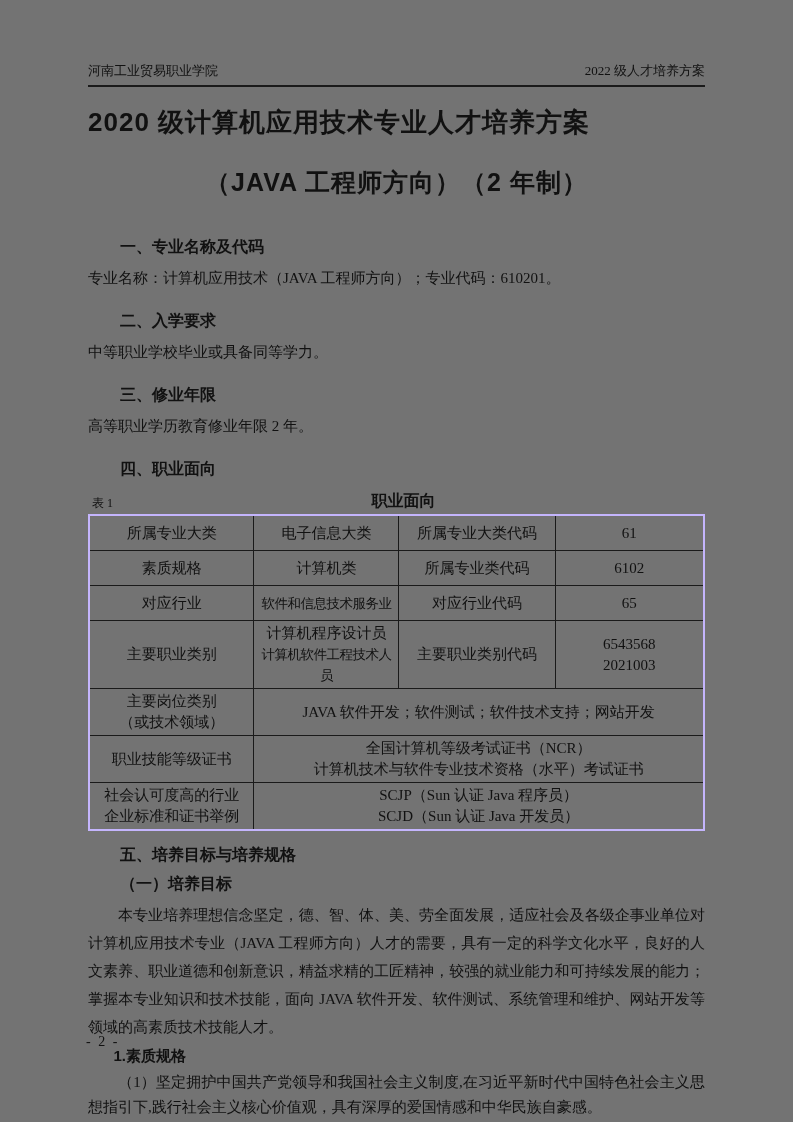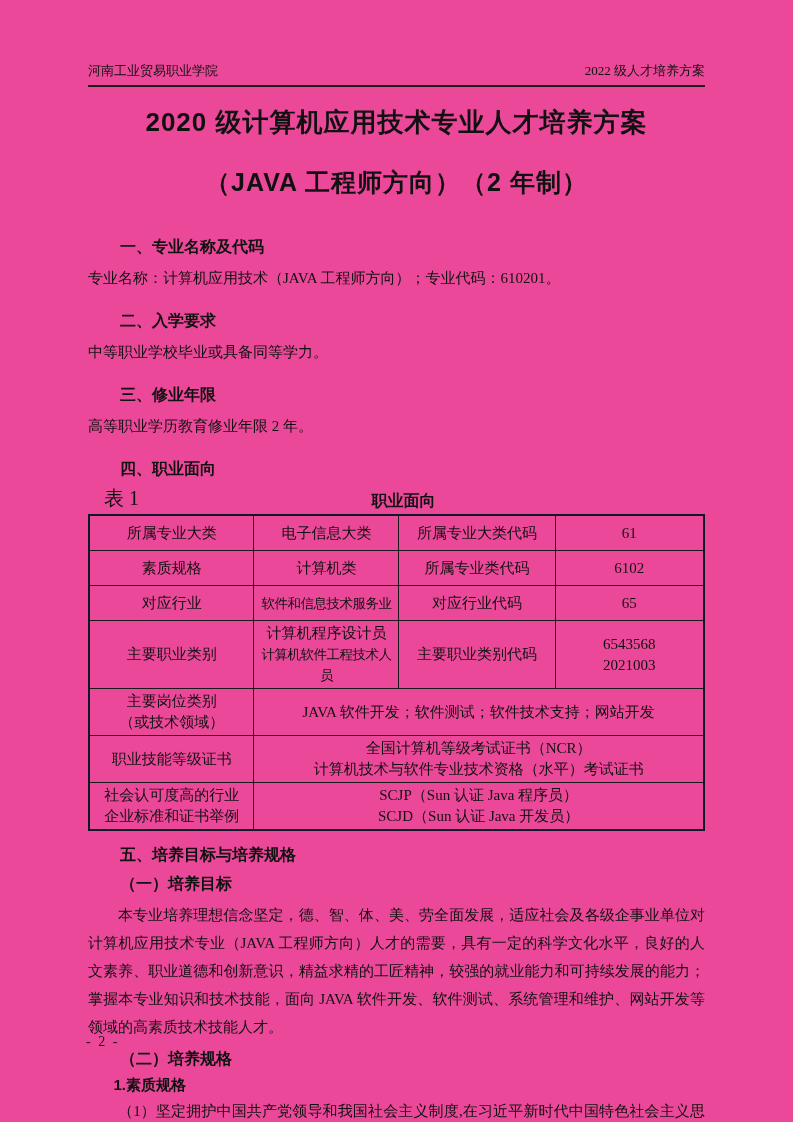--- a/index.html
+++ b/index.html
@@ -1,42 +1,42 @@
 <!DOCTYPE html>
 <html><head>
 <meta charset="utf-8">
 <style>
   html, body { margin: 0; padding: 0; background: #e8e8e8; }
   .page {
     position: relative;
     width: 793px;
     height: 1122px;
     margin: 0 auto;
-    background: #ec4899;
+    background: #737373;
     font-family: "Liberation Serif", "DejaVu Serif", serif;
     color: #111;
     overflow: hidden;
     box-sizing: border-box;
   }
   .content {
     padding: 62px 88px 0 88px;
   }
   
   .hdr {
     display: flex;
     justify-content: space-between;
     align-items: flex-end;
     font-size: 13px;
     padding-bottom: 5px;
     border-bottom: 2px solid #1a1a1a;
   }
   
   .title {
     margin: 18px 0 0 0;
-    text-align: center;
+    text-align: left;
     font-family: "Liberation Sans", "DejaVu Sans", sans-serif;
     font-weight: bold;
     font-size: 26px;
     letter-spacing: 1px;
   }
   .subtitle {
     margin: 26px 0 0 0;
     text-align: center;
     font-family: Liberation Sans, sans-serif;
     font-weight: bold;
@@ -81,38 +81,38 @@
   }
   .para.tight { line-height: 25px; }
   
   .tbl-cap-row {
     position: relative;
     margin-top: 10px;
     height: 24px;
   }
   .tbl-label {
     position: absolute;
-    left: 16px;
+    left: 4px;
     bottom: 2px;
-    font-size: 20px;
+    font-size: 12px;
   }
   .tbl-cap {
     position: absolute;
     left: 14px;
     right: 0;
     bottom: 2px;
     text-align: center;
     font-family: "Liberation Sans", "DejaVu Sans", sans-serif;
     font-weight: bold;
     font-size: 16px;
   }
   table.career {
     width: 100%;
     border-collapse: collapse;
-    border: 2px solid #0f172a;
+    border: 2px solid #c4b5fd;
     table-layout: fixed;
   }
   table.career td {
     border: 1px solid #1a1a1a;
     text-align: center;
     vertical-align: middle;
     font-size: 15px;
     line-height: 21px;
     padding: 2px 4px;
     overflow: hidden;
@@ -219,20 +219,19 @@
           <div>SCJP（Sun 认证 Java 程序员）</div>
           <div>SCJD（Sun 认证 Java 开发员）</div>
         </td>
       </tr>
     </tbody>
       </table>
 
     <div class="sec" style="margin-top:14px; margin-bottom:3px;">五、培养目标与培养规格</div>
     <div class="sub-sec">（一）培养目标</div>
     <p class="para">本专业培养理想信念坚定，德、智、体、美、劳全面发展，适应社会及各级企事业单位对计算机应用技术专业（JAVA 工程师方向）人才的需要，具有一定的科学文化水平，良好的人文素养、职业道德和创新意识，精益求精的工匠精神，较强的就业能力和可持续发展的能力；掌握本专业知识和技术技能，面向 JAVA 软件开发、软件测试、系统管理和维护、网站开发等领域的高素质技术技能人才。</p>
-    <div class="sub-sec">（二）培养规格</div>
     <div class="sub-sub-sec">1.素质规格</div>
     <p class="para tight">（1）坚定拥护中国共产党领导和我国社会主义制度,在习近平新时代中国特色社会主义思想指引下,践行社会主义核心价值观，具有深厚的爱国情感和中华民族自豪感。</p>
 
   </div>
 
   <div class="footer">- 2 -</div>
 </div>
 
 </body></html>

